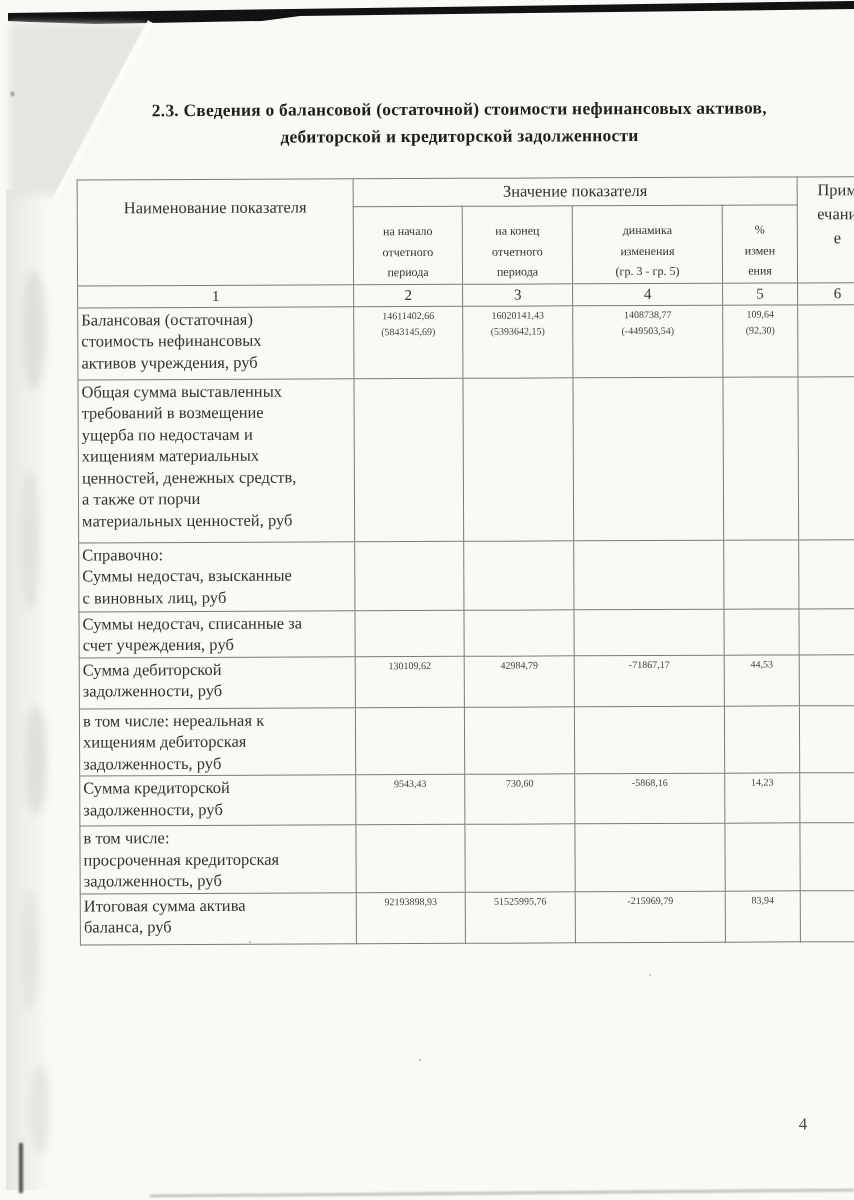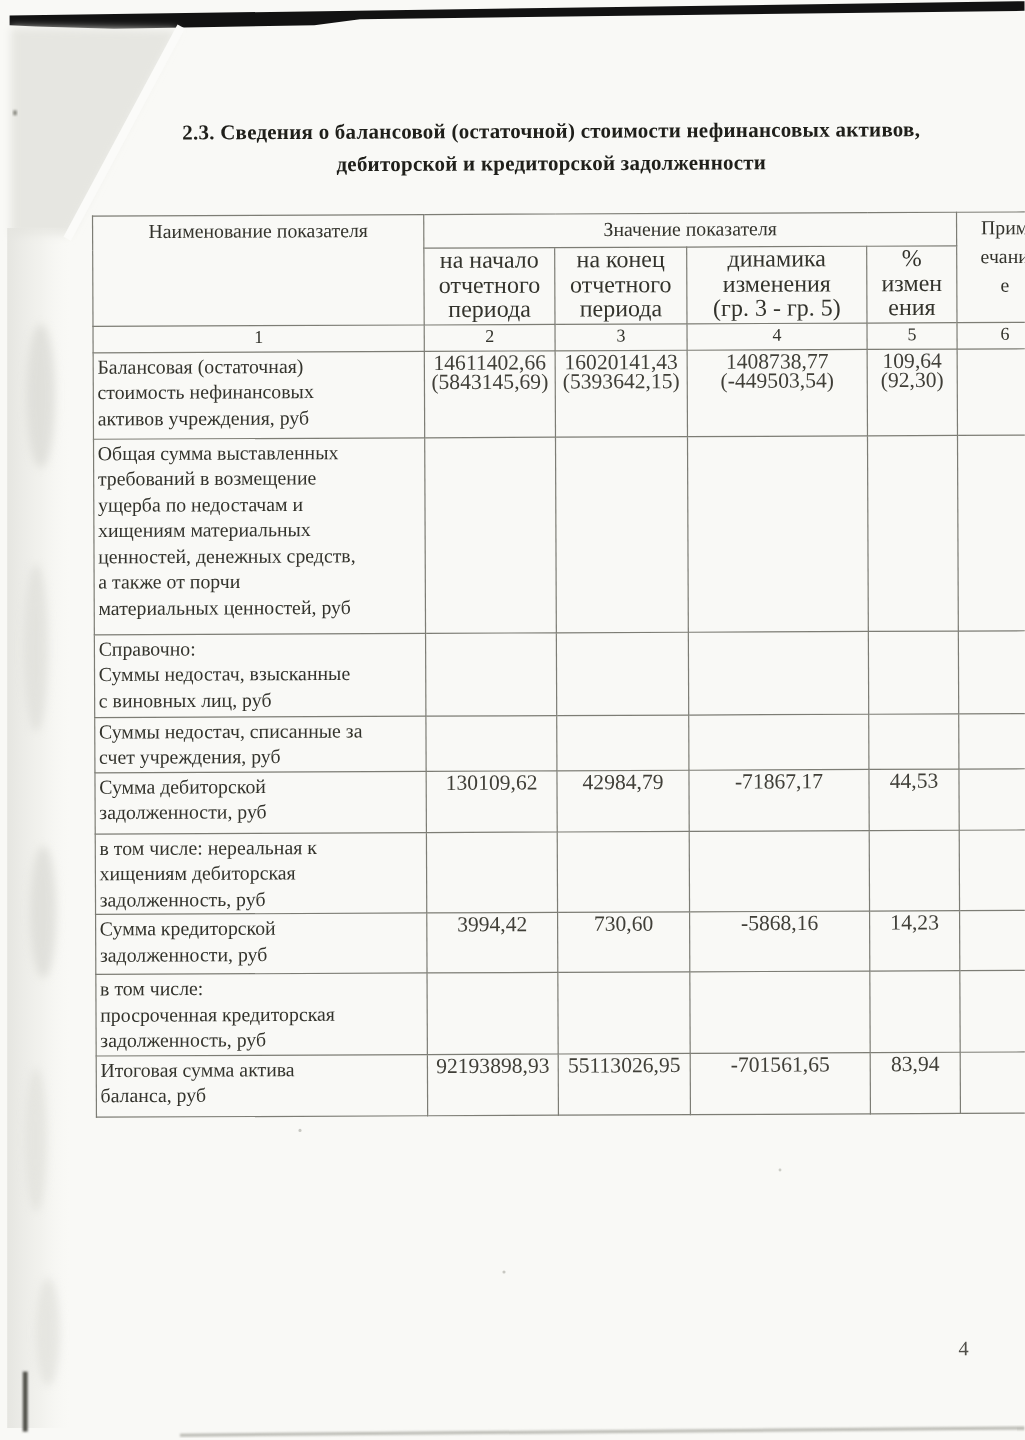--- a/index.html
+++ b/index.html
@@ -25,32 +25,32 @@
     font-size:16px;color:#33332c;
   }
   table.doc td{
     border:1px solid #7d7d75;
     vertical-align:top;white-space:pre-line;overflow:hidden;
     padding:1px 3px;
   }
   thead td{text-align:center;}
   tr.h1{height:28px;}
   tr.h1 td{font-size:16.5px;line-height:24px;}
-  tr.h1 td.nameh{font-size:16.5px;padding-top:1px;}
+  tr.h1 td.nameh{font-size:16.5px;padding-top:16px;}
   tr.h2{height:62px;}
-  tr.h2 td{font-size:20px;line-height:20.5px;padding-top:0;}
+  tr.h2 td{font-size:12px;line-height:20.5px;padding-top:14px;}
   td.noteh{font-size:16px;line-height:21px;padding-top:3px;}
   tr.hn{height:22px;}
   tr.hn td{font-size:15px;line-height:20px;padding:0;}
   td.name{
     text-align:left;font-size:16.5px;line-height:21.5px;
     padding:2px 2px 1px 4px;
   }
   td.val{
-    text-align:center;font-size:18px;line-height:16px;
+    text-align:center;font-size:10px;line-height:16px;
     padding-top:4px;color:#403f38;
   }
   tr.r1{height:72px;} tr.r2{height:163px;} tr.r3{height:69px;}
   tr.r4{height:46px;} tr.r5{height:51px;}  tr.r6{height:63px;}
   tr.r7{height:50px;} tr.r8{height:63px;}  tr.r9{height:51px;}
   .pagenum{
     position:absolute;left:796px;top:1116px;
     font-size:17px;color:#504f49;
   }
 </style>
@@ -167,42 +167,42 @@
 задолженность, руб</td>
         <td class="val"></td>
         <td class="val"></td>
         <td class="val"></td>
         <td class="val"></td>
         <td class="val"></td>
       </tr>
       <tr class="r7">
         <td class="name">Сумма кредиторской
 задолженности, руб</td>
-        <td class="val">3994,42</td>
+        <td class="val">9543,43</td>
         <td class="val">730,60</td>
         <td class="val">-5868,16</td>
         <td class="val">14,23</td>
         <td class="val"></td>
       </tr>
       <tr class="r8">
         <td class="name">в том числе:
 просроченная кредиторская
 задолженность, руб</td>
         <td class="val"></td>
         <td class="val"></td>
         <td class="val"></td>
         <td class="val"></td>
         <td class="val"></td>
       </tr>
       <tr class="r9">
         <td class="name">Итоговая сумма актива
 баланса, руб</td>
         <td class="val">92193898,93</td>
-        <td class="val">55113026,95</td>
-        <td class="val">-701561,65</td>
+        <td class="val">51525995,76</td>
+        <td class="val">-215969,79</td>
         <td class="val">83,94</td>
         <td class="val"></td>
       </tr>
     </tbody>
   </table>
 
   <div class="pagenum">4</div>
 </div>
 
 <svg class="artifacts" width="854" height="1200" viewBox="0 0 854 1200">

